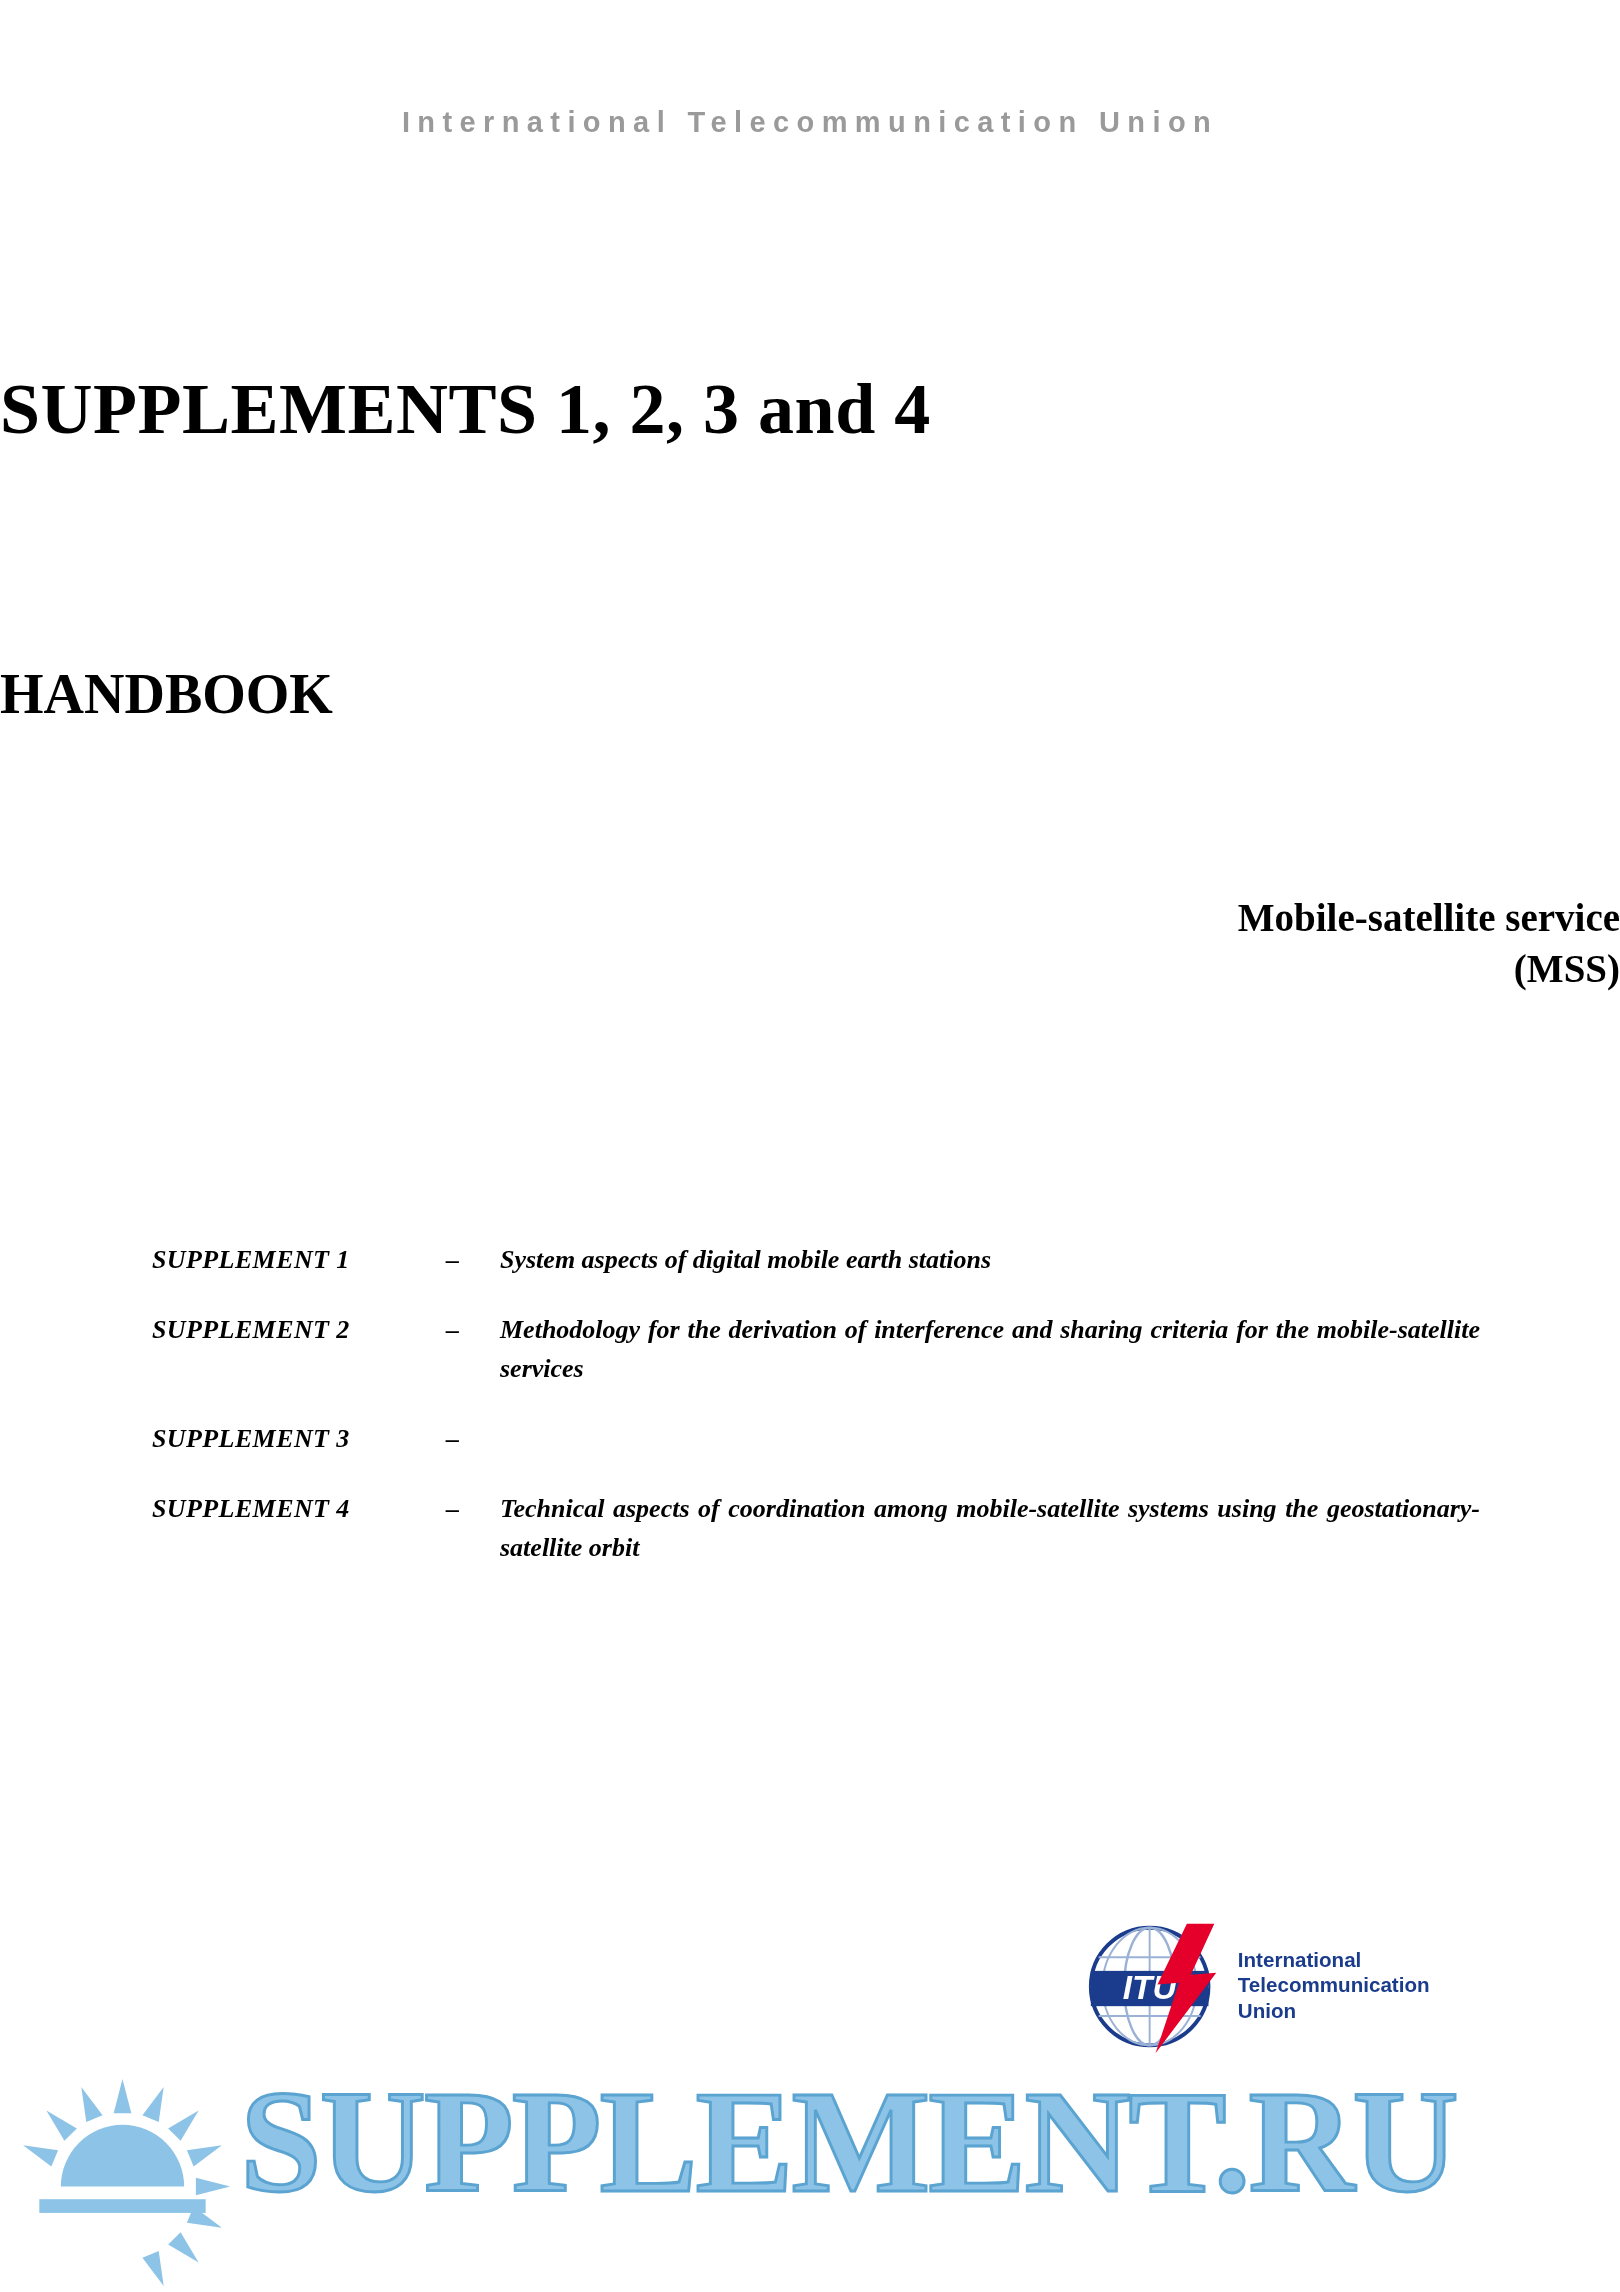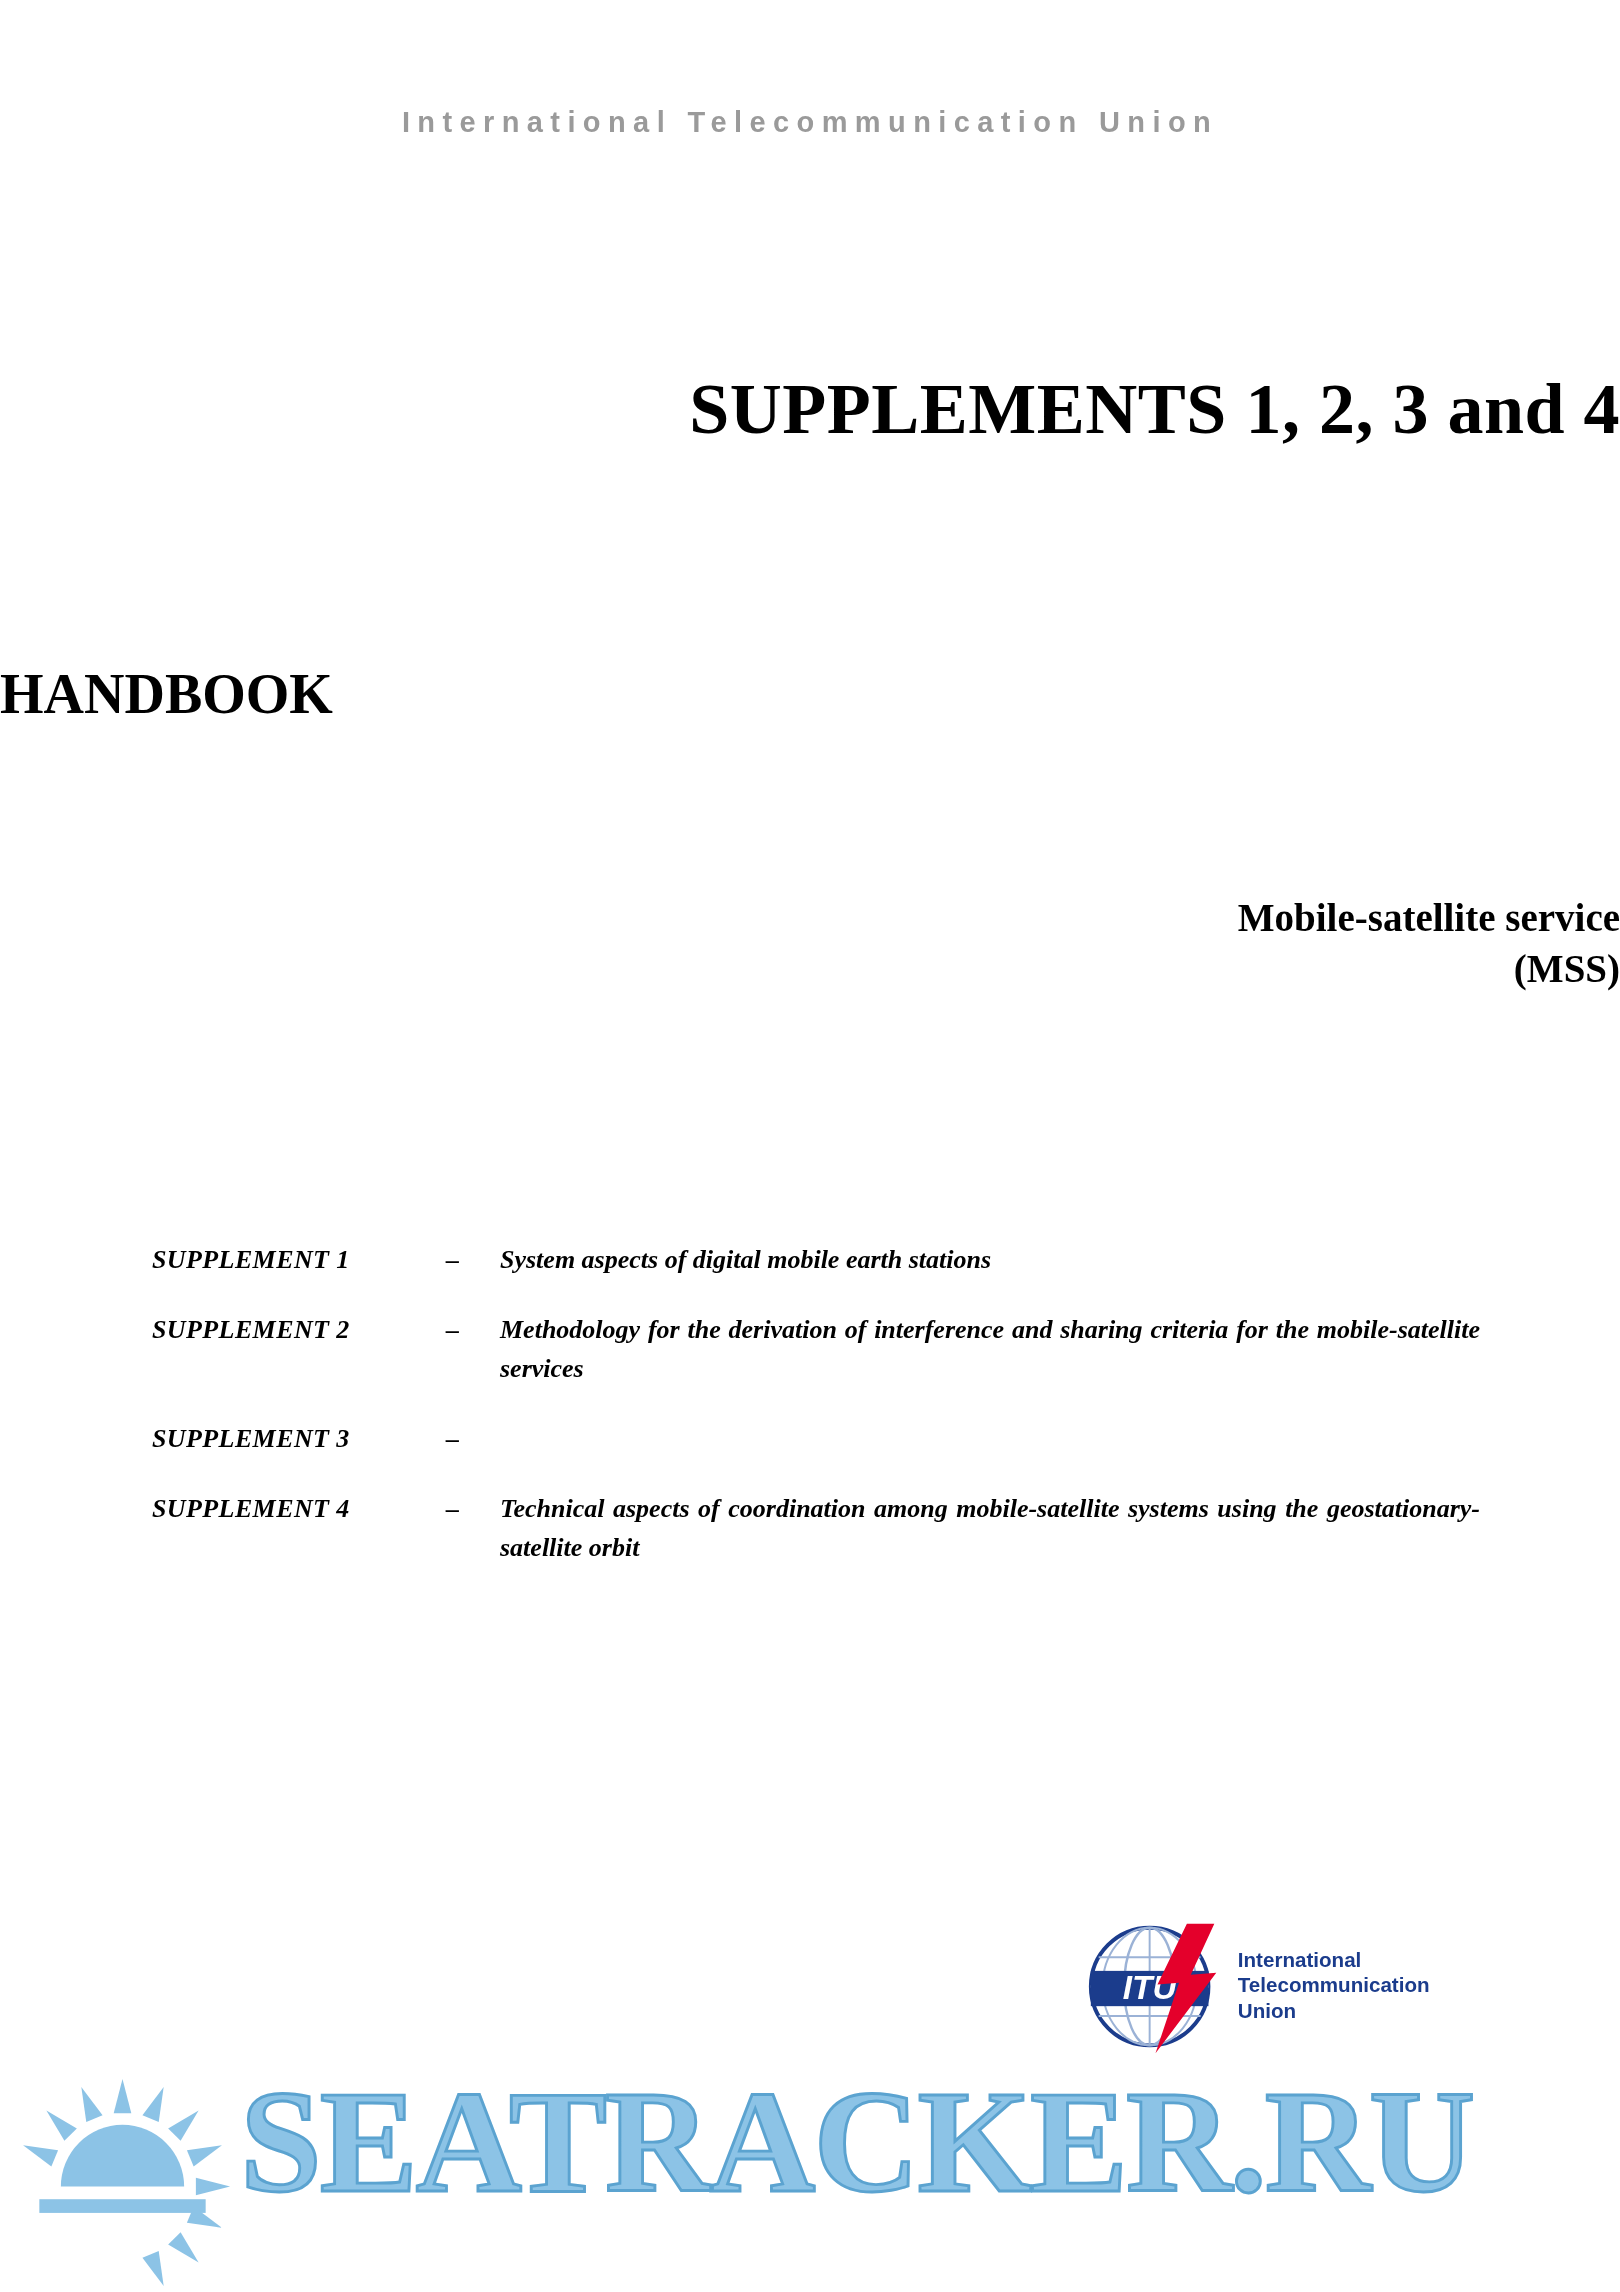--- a/index.html
+++ b/index.html
@@ -33,21 +33,21 @@
     color: #9a9a9a;
     white-space: nowrap;
   }
 
   
   .supplements-title {
     position: absolute;
     top: 368px;
     left: 0;
     width: 100%;
-    text-align: right;
+    text-align: left;
     font-size: 72px;
     font-weight: bold;
     letter-spacing: 0.5px;
   }
 
   .handbook-title {
     position: absolute;
     top: 662px;
     left: 0;
     width: 100%;
@@ -219,17 +219,17 @@
           <polygon points="115,5 124,40 106,40" transform="rotate(135 115 115)"></polygon>
           <polygon points="115,5 124,40 106,40" transform="rotate(157.5 115 115)"></polygon>
           <polygon points="115,5 124,40 106,40" transform="rotate(-22.5 115 115)"></polygon>
           <polygon points="115,5 124,40 106,40" transform="rotate(-45 115 115)"></polygon>
           <polygon points="115,5 124,40 106,40" transform="rotate(-67.5 115 115)"></polygon>
         </g>
         <path d="M115 52 A63 63 0 0 1 178 115 L52 115 A63 63 0 0 1 115 52 Z"></path>
         <rect x="30" y="128" width="170" height="14"></rect>
       </g>
     </svg>
-    <div class="wm-text">SEATRACKER.RU</div>
+    <div class="wm-text">SUPPLEMENT.RU</div>
   </div>
 
 </div>
 
 
 </body></html>

